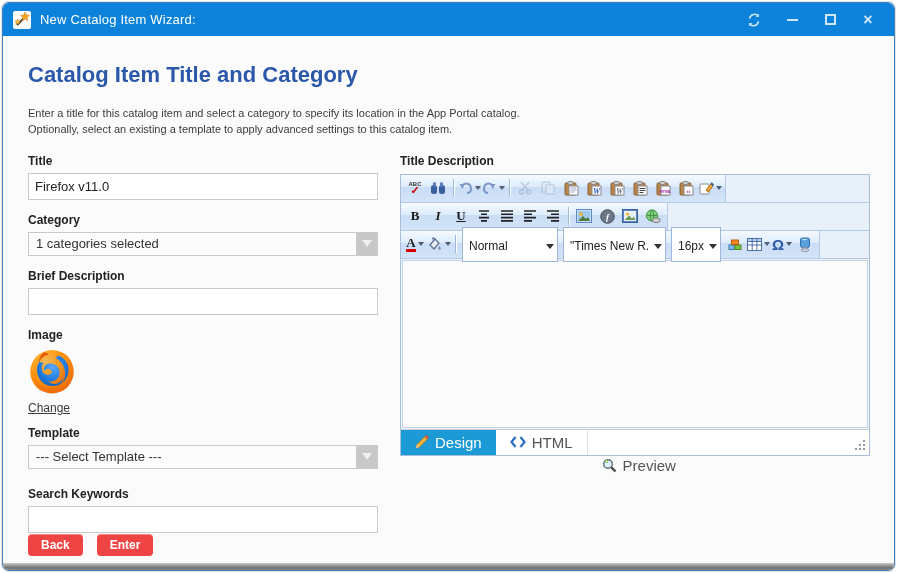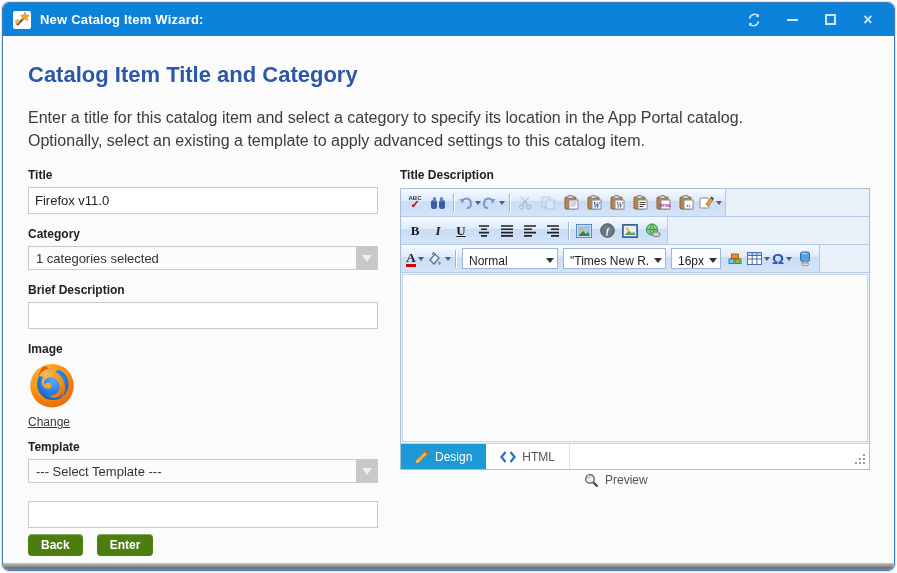--- a/index.html
+++ b/index.html
@@ -5,31 +5,31 @@
   * { margin:0; padding:0; box-sizing:border-box; }
   html,body { width:897px; height:573px; background:#ffffff; font-family:"Liberation Sans", sans-serif; }
   .window {
     position:absolute; left:2px; top:2px; width:893px; height:569px;
     border:1px solid #3f7fbe; border-radius:7px; overflow:hidden;
     background:#fbfbfb; box-shadow:0 0 0 1px #e3e3e3;
   }
   
   .titlebar { height:33px; background:#0c82da; display:flex; align-items:center; padding:0 10px; }
   .app-icon { width:18px; height:18px; margin-right:9px; flex:0 0 auto; }
-  .titlebar-text { color:#fff; font-weight:bold; font-size:13px; letter-spacing:.2px; flex:1; }
+  .titlebar-text { color:#fff; font-weight:normal; font-size:13px; letter-spacing:.2px; flex:1; }
   .win-controls { display:flex; align-items:center; gap:22px; margin-right:8px; }
   .win-btn { color:#cfe6f8; font-size:14px; cursor:pointer; display:flex; align-items:center; justify-content:center; width:16px; height:16px; }
   .min-glyph { width:11px; height:0; border-top:2px solid #cfe6f8; }
   .max-glyph { width:11px; height:11px; border:2px solid #cfe6f8; }
   .close-glyph { font-size:16px; font-weight:bold; color:#cfe6f8; line-height:1; }
   .refresh-glyph svg { display:block; }
   
   .content { padding:18px 25px 0 25px; }
   .page-title { color:#2b58a8; font-size:22px; font-weight:bold; margin:8px 0 18px 0; }
-  .intro { font-size:16px; color:#3c3c3c; line-height:1.45; margin-bottom:16px; }
+  .intro { font-size:11px; color:#3c3c3c; line-height:1.45; margin-bottom:16px; }
   .cols { display:flex; gap:22px; }
   .col-left { width:350px; flex:0 0 auto; }
   .col-right { width:470px; flex:0 0 auto; }
   .field { margin-bottom:13px; }
   .field-label { font-size:12px; font-weight:bold; color:#222; margin-bottom:5px; }
   .text-input { width:100%; height:27px; border:1px solid #c9c9c9; background:#fff; font-size:13px; padding:2px 6px; color:#222; font-family:"Liberation Sans", sans-serif; }
   .dropdown { width:100%; height:24px; border:1px solid #c9c9c9; background:#fcfcfc; display:flex; align-items:center; cursor:pointer; }
   .dropdown-value { flex:1; font-size:13px; color:#333; padding:0 7px; white-space:nowrap; overflow:hidden; }
   .dropdown-btn { width:21px; height:100%; background:#c8c8c8; display:flex; align-items:center; justify-content:center; flex:0 0 auto; }
   .dropdown-arrow { width:0; height:0; border-left:5px solid transparent; border-right:5px solid transparent; border-top:7px solid #efefef; }
@@ -45,33 +45,33 @@
   .tb-wrap .tb-row { border-bottom:none; }
   .tbtn { min-width:22px; height:22px; display:flex; align-items:center; justify-content:center; border-radius:2px; cursor:pointer; position:relative; }
   .tb-sep { width:1px; height:18px; background:#9db7d8; margin:0 3px; box-shadow:1px 0 0 #ffffff; }
   .dd-arrow-sm { width:0; height:0; border-left:3px solid transparent; border-right:3px solid transparent; border-top:4px solid #4d5f75; margin-left:2px; }
   .disabled { opacity:.45; }
   .glyph-b { font-weight:bold; font-size:13px; color:#1a1a1a; font-family:"Liberation Serif", serif; }
   .glyph-i { font-style:italic; font-weight:bold; font-size:13px; color:#1a1a1a; font-family:"Liberation Serif", serif; }
   .glyph-u { text-decoration:underline; font-weight:bold; font-size:13px; color:#1a1a1a; font-family:"Liberation Serif", serif; }
   .fontA { font-weight:bold; font-size:13px; color:#1f1f1f; line-height:1; border-bottom:3px solid #d40000; padding-bottom:0px; font-family:"Liberation Serif", serif; }
   .omega { font-weight:bold; font-size:15px; color:#2b58a8; }
-  .ed-select { height:21px; background:#fff; border:1px solid #9db7d8; display:flex; align-items:center; font-size:12px; color:#222; padding:4px 3px 0 6px; margin:0 2px; cursor:pointer; }
+  .ed-select { height:35px; background:#fff; border:1px solid #9db7d8; display:flex; align-items:center; font-size:12px; color:#222; padding:4px 3px 0 6px; margin:0 2px; cursor:pointer; }
   .ed-select .dropdown-arrow2 { width:0; height:0; border-left:4px solid transparent; border-right:4px solid transparent; border-top:5px solid #333; margin-left:4px; }
   .ed-select span { flex:1; white-space:nowrap; overflow:hidden; }
   .editor-canvas { background:#fcfcfc; height:168px; border-top:1px solid #fff; margin:1px; border:1px solid #c4d3e8; }
   
   .tabstrip { height:26px; background:#fff; display:flex; align-items:stretch; border-top:1px solid #cfcfcf; position:relative; }
-  .tab { display:flex; align-items:center; gap:6px; padding:0 14px; font-size:12px; color:#555; cursor:pointer; border-right:1px solid #e0e0e0; }
+  .tab { display:flex; align-items:center; gap:6px; padding:0 14px; font-size:15px; color:#555; cursor:pointer; border-right:1px solid #e0e0e0; }
   .tab.active { background:#1b9ad6; color:#fff; border-right:none; }
   .resize-grip { position:absolute; right:4px; top:8px; width:12px; height:12px; cursor:nwse-resize; }
   .resize-grip i { position:absolute; width:2px; height:2px; background:#9a9a9a; }
   
   .footer { position:absolute; left:25px; bottom:14px; display:flex; gap:14px; }
-  .btn { background:#4d7c0f; color:#fff; font-weight:bold; font-size:12px; border:none; border-radius:4px; padding:4px 13px; cursor:pointer; font-family:"Liberation Sans", sans-serif; box-shadow:inset 0 1px 0 rgba(255,255,255,.35); }
+  .btn { background:#ef4444; color:#fff; font-weight:bold; font-size:12px; border:none; border-radius:4px; padding:4px 13px; cursor:pointer; font-family:"Liberation Sans", sans-serif; box-shadow:inset 0 1px 0 rgba(255,255,255,.35); }
   .bottom-strip { position:absolute; left:0; bottom:0; width:100%; height:7px; background:linear-gradient(#c9c9c9, #6f6f6f 70%, #8d8d8d); }
 </style>
 </head>
 <body>
 
 <div class="window">
 
   <div class="titlebar">
     <svg class="app-icon" viewBox="0 0 18 18">
       <rect x="0" y="0" width="18" height="18" rx="2" fill="#fdfdfd"></rect>
@@ -157,20 +157,21 @@
           <div class="field-label">Template</div>
           <div class="dropdown">
             <div class="dropdown-value">--- Select Template ---</div>
             <div class="dropdown-btn">
                 <span class="dropdown-arrow"></span>
               </div>
           </div>
         </div>
 
         <div class="field" style="margin-top:18px;">
+          <div class="field-label">Search Keywords</div>
           <input class="text-input" type="text" value="" style="">
         </div>
       </div>
 
       <div class="col-right">
         <div class="editor-label">Title Description</div>
         <div class="editor">
 
           <div class="tb-wrap">
               <div class="tb-row">

